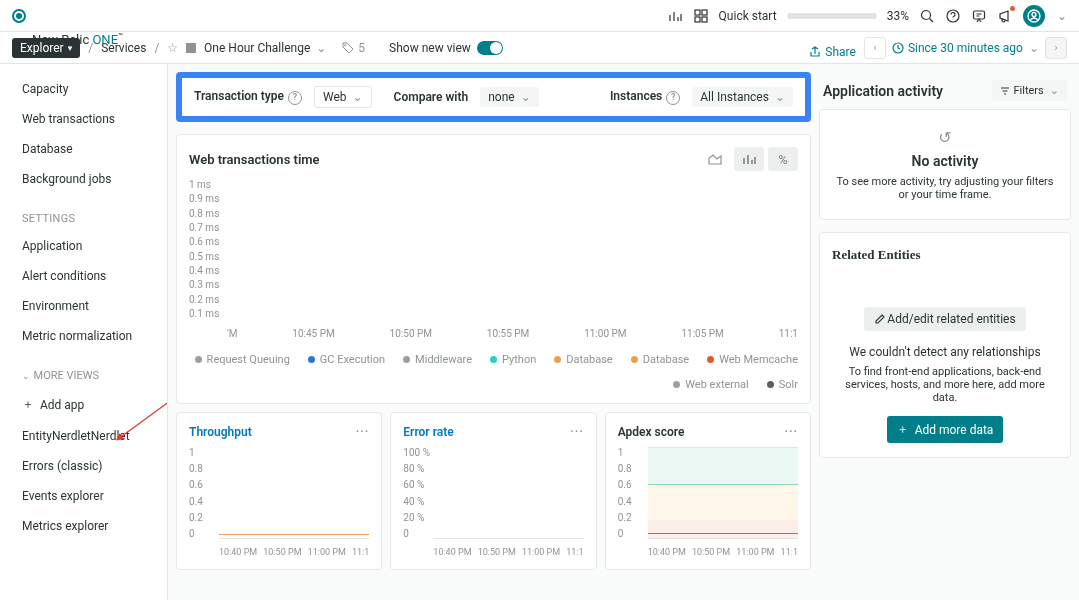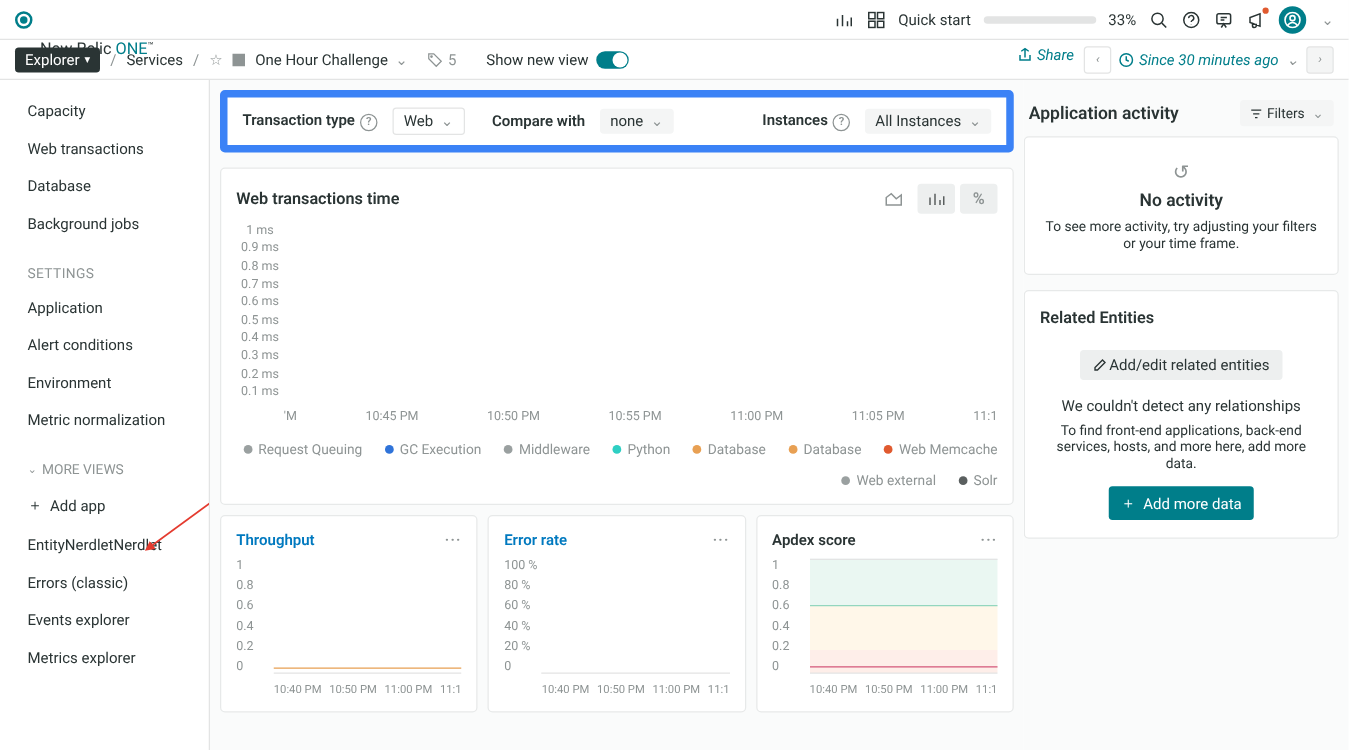--- a/index.html
+++ b/index.html
@@ -24,21 +24,21 @@
 .explorer-btn { background: #2a3434; color: #fff; border-radius: 3px; padding: 3px 8px; font-size: 12px; display: inline-flex; align-items: center; gap: 4px; cursor: pointer; }
 .sep { color: #8e9494; }
 .link { color: #2a3434; cursor: pointer; }
 .star { color: #8e9494; cursor: pointer; }
 .grey-box { width: 10px; height: 10px; background: #8e9494; display: inline-block; }
 .challenge { display: inline-flex; align-items: center; gap: 4px; cursor: pointer; }
 .tag-group { display: inline-flex; align-items: center; gap: 4px; color: #8e9494; margin-left: 8px; }
 .show-new { display: inline-flex; align-items: center; gap: 6px; margin-left: 16px; }
 .toggle { width: 26px; height: 14px; background: #007e8a; border-radius: 7px; position: relative; cursor: pointer; }
 .toggle::after { content: ""; position: absolute; right: 1px; top: 1px; width: 12px; height: 12px; background: #fff; border-radius: 50%; }
-.sub-right { display: flex; align-items: flex-start; gap: 8px; font-style: italic; }
+.sub-right { display: flex; align-items: flex-end; gap: 8px; }
 .share { color: #007e8a; display: inline-flex; align-items: center; gap: 4px; cursor: pointer; }
 .time-nav { display: inline-flex; align-items: center; gap: 6px; }
 .sq-btn { width: 22px; height: 22px; border: 1px solid #e3e4e4; border-radius: 3px; display: inline-flex; align-items: center; justify-content: center; color: #8e9494; cursor: pointer; font-size:10px; }
 .sq-btn-dis { background: #f4f5f5; }
 .time-range { display: inline-flex; align-items: center; gap: 4px; color: #007e8a; cursor: pointer; }
 .layout { display: flex; height: calc(600px - 64px); }
 .sidebar { width: 168px; padding: 10px 0; border-right: 1px solid #e3e4e4; overflow-y: auto; }
 .side-item { padding: 8px 22px; cursor: pointer; color: #2a3434; font-size: 12px; }
 .section-lbl { padding: 18px 22px 6px; color: #8e9494; font-size: 11px; letter-spacing: .3px; }
 .more-views { padding: 18px 22px 6px; color: #8e9494; font-size: 11px; display: flex; align-items: center; gap: 4px; cursor: pointer; }
@@ -50,21 +50,21 @@
 .lbl-bold { font-weight: 600; }
 .help-circ { width: 14px; height: 14px; border: 1px solid #8e9494; border-radius: 50%; display: inline-flex; align-items: center; justify-content: center; font-size: 9px; line-height:1; color: #8e9494; margin-left: 4px; }
 .dd { border: 1px solid #e3e4e4; border-radius: 3px; padding: 3px 8px; display: inline-flex; align-items: center; gap: 4px; cursor: pointer; color: #2a3434; }
 .dd-light { background: #f4f5f5; border: none; }
 .panel { background: #fff; border: 1px solid #e7e9e9; border-radius: 4px; padding: 12px; }
 .panel-title { font-weight: 600; font-size: 13px; margin-bottom: 8px; display: flex; justify-content: space-between; align-items: center; }
 .view-toggle { display: inline-flex; gap: 4px; }
 .vt-btn { width: 30px; height: 24px; background: #edefef; border-radius: 3px; display: inline-flex; align-items: center; justify-content: center; color: #8e9494; cursor: pointer; font-size: 13px; }
 .vt-btn.inactive { background: transparent; }
 .chart-body { position: relative; height: 160px; }
-.y-labels { position: absolute; left: 0; top: 0; bottom: 20px; width: 38px; display: flex; flex-direction: column; justify-content: space-between; font-size: 10px; color: #8e9494; text-align: center; }
+.y-labels { position: absolute; left: 0; top: 0; bottom: 20px; width: 38px; display: flex; flex-direction: column; justify-content: space-between; font-size: 10px; color: #8e9494; text-align: left; }
 .x-labels { position: absolute; left: 38px; right: 0; bottom: 0; display: flex; justify-content: space-between; font-size: 10px; color: #8e9494; }
 .legend { display: flex; flex-wrap: wrap; gap: 12px 18px; margin-top: 14px; font-size: 11px; color: #8e9494; padding-left: 4px; justify-content: flex-end; }
 .legend-item { display: inline-flex; align-items: center; gap: 5px; }
 .dot { width: 7px; height: 7px; border-radius: 50%; display: inline-block; }
 .mini-row { display: flex; gap: 8px; margin-top: 8px; }
 .mini-panel { flex: 1; background: #fff; border: 1px solid #e7e9e9; border-radius: 4px; padding: 12px; }
 .mini-title { display: flex; justify-content: space-between; align-items: center; margin-bottom: 8px; }
 .mini-title-txt { font-weight: 600; font-size: 12px; }
 .mini-title-txt.blue { color: #0079bf; }
 .chart-body-sm { position: relative; height: 110px; }
@@ -74,21 +74,21 @@
 .ellip { color: #8e9494; cursor: pointer; letter-spacing: 1px; font-weight:600;}
 .rightcol { width: 260px; padding: 8px 8px 8px 0; background: #fafbfb; overflow-y: auto; }
 .right-header { display: flex; justify-content: space-between; align-items: center; padding: 8px 4px; }
 .filters-btn { background: #f4f5f5; border-radius: 3px; padding: 4px 8px; display: inline-flex; align-items: center; gap: 4px; cursor: pointer; font-size: 11px; }
 .app-act-title { font-weight: 600; font-size: 14px; }
 .no-activity { background: #fff; border: 1px solid #e7e9e9; border-radius: 4px; padding: 18px 12px; text-align: center; margin-bottom: 12px; }
 .undo-ic { font-size: 16px; color: #8e9494; margin-bottom: 6px; }
 .no-act-title { font-weight: 600; font-size: 14px; margin-bottom: 6px; }
 .no-act-sub { font-size: 11px; color: #2a3434; }
 .related { background: #fff; border: 1px solid #e7e9e9; border-radius: 4px; padding: 14px 12px; text-align: center; }
-.rel-title { font-weight: 600; font-size: 13px; margin-bottom: 18px; text-align: left; }
+.rel-title { font-weight: 600; font-size: 13px; margin-bottom: 44px; text-align: left; font-family: Liberation Serif, serif; }
 .pill-btn { display: inline-flex; align-items: center; gap: 2px; background: #edefef; border-radius: 3px; padding: 5px 10px; cursor: pointer; font-size: 12px; margin-bottom: 14px; }
 .det-txt { font-size: 12px; margin-bottom: 6px; }
 .det-sub { font-size: 11px; color: #2a3434; margin-bottom: 12px; }
 .primary-btn { display: inline-flex; align-items: center; gap: 6px; background: #007e8a; color: #fff; border-radius: 3px; padding: 5px 10px; cursor: pointer; font-size: 12px; }
 .arrow-svg { position: absolute; pointer-events: none; z-index: 5; }
 .chart-area { position: absolute; left: 38px; right: 0; top: 0; bottom: 20px; }
 .apdex-band { width: 100%; height: 100%; display:flex; flex-direction:column; }
 .apdex-green { flex:2; background: rgba(17,166,112,.09); border-top:1px solid #e3e4e4;  border-bottom:1px solid rgba(17,166,112,.4);}
 .apdex-yellow { flex:2; background: rgba(255,190,78,.12); }
 .apdex-orange { flex:1; background: rgba(243,116,78,.12); }

